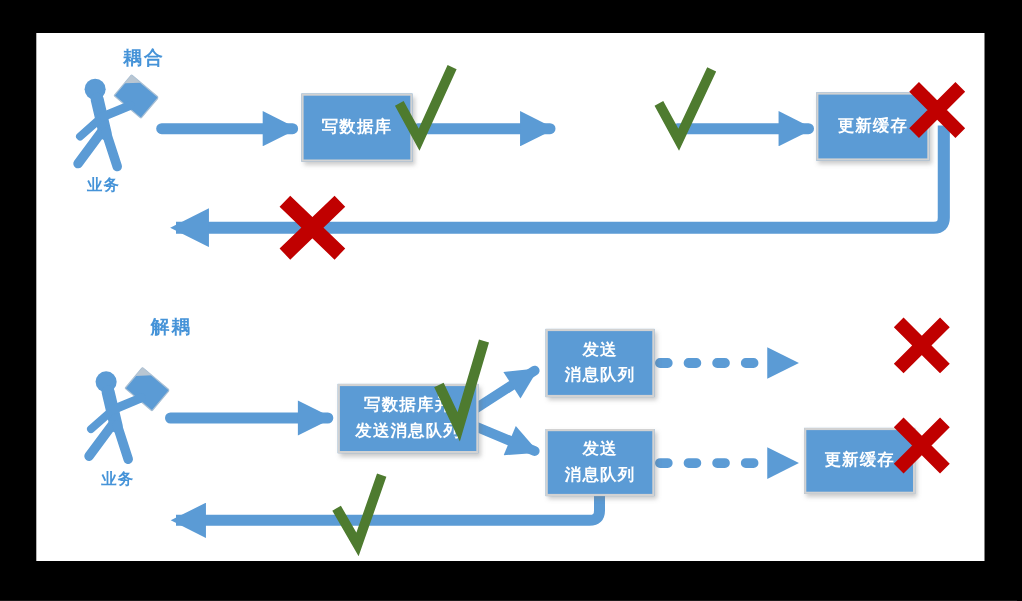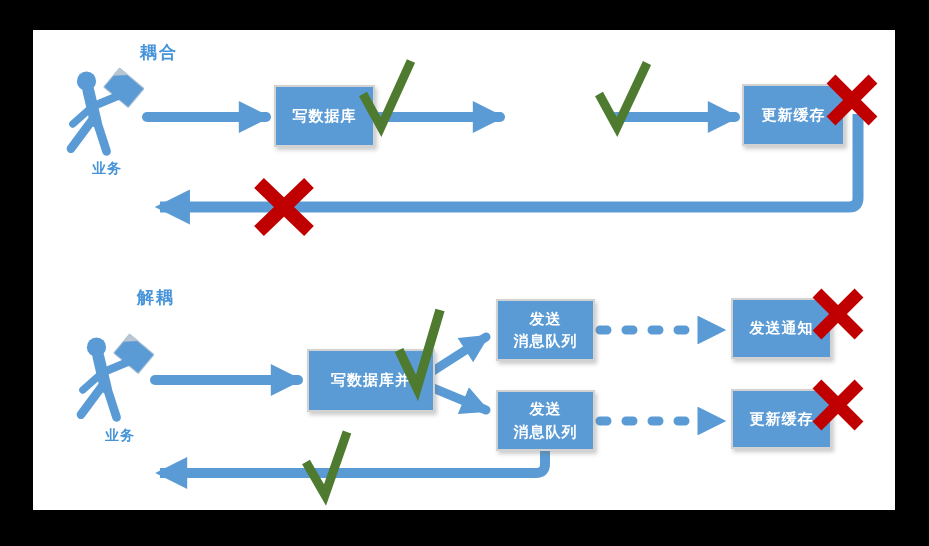--- a/index.html
+++ b/index.html
@@ -17,21 +17,21 @@
     box-shadow:2px 3px 4px rgba(110,110,110,.35);
     color:#fff;font-size:15px;font-weight:bold;letter-spacing:1px;
     display:flex;flex-direction:column;align-items:center;justify-content:center;
     text-align:center;line-height:1.5;
   }
   .sec-title{
     position:absolute;z-index:2;color:#4593D8;font-size:17px;font-weight:bold;letter-spacing:2px;
   }
   .actor-label{
     position:absolute;z-index:2;color:#4593D8;font-size:14px;font-weight:bold;
-    width:56px;text-align:center;letter-spacing:1px;
+    width:56px;text-align:left;letter-spacing:1px;
   }
 </style>
 </head>
 <body>
 
 <div class="stage">
   <div class="canvas"></div>
 
   <svg class="layer arrows" viewBox="0 0 929 546">
     <defs>
@@ -89,45 +89,43 @@
       </g>
       <g>
         <path d="M600,421 L722,421" stroke-width="9" stroke-dasharray="7 19" marker-end="url(#ah)"></path>
       </g>
       <g>
         <path d="M545,450 L545,464 Q545,473 536,473 L160,473" stroke-width="10" stroke-linecap="butt" marker-end="url(#ah)"></path>
       </g>
     </g>
   </svg>
 
-  <div class="sec-title" style="left:140px;top:41px;text-align:center;">耦合</div>
+  <div class="sec-title" style="left:112px;top:41px;text-align:center;">耦合</div>
   <div class="actor-label" style="left:79px;top:160px;">业务</div>
   <div class="sec-title" style="left:137px;top:286px;">解耦</div>
   <div class="actor-label" style="left:92px;top:427px;">业务</div>
 
   <div class="node" style="left:274px;top:85px;width:101px;height:62px;">
     <span>写数据库</span>
   </div>
   <div class="node" style="left:742px;top:84px;width:103px;height:62px;">
     <span>更新缓存</span>
   </div>
 
   <div class="node" style="left:307px;top:349px;width:128px;height:63px;">
     <span>写数据库并</span>
+    <span>发送消息队列</span>
   </div>
   <div class="node" style="left:496px;top:299px;width:99px;height:62px;">
     <span>发送</span>
     <span>消息队列</span>
   </div>
   <div class="node" style="left:496px;top:390px;width:99px;height:61px;">
     <span>发送</span>
     <span>消息队列</span>
-  </div>
-  <div class="node" style="left:731px;top:298px;width:101px;height:61px;">
-    <span>发送通知</span>
   </div>
   <div class="node" style="left:731px;top:389px;width:101px;height:60px;">
     <span>更新缓存</span>
   </div>
 
   <svg class="layer marks" viewBox="0 0 929 546">
     <g stroke="#4E7B2F" fill="none" stroke-width="9" stroke-linejoin="miter">
       <g>
         <polyline points="363,94 381,127 411,61"></polyline>
       </g>

